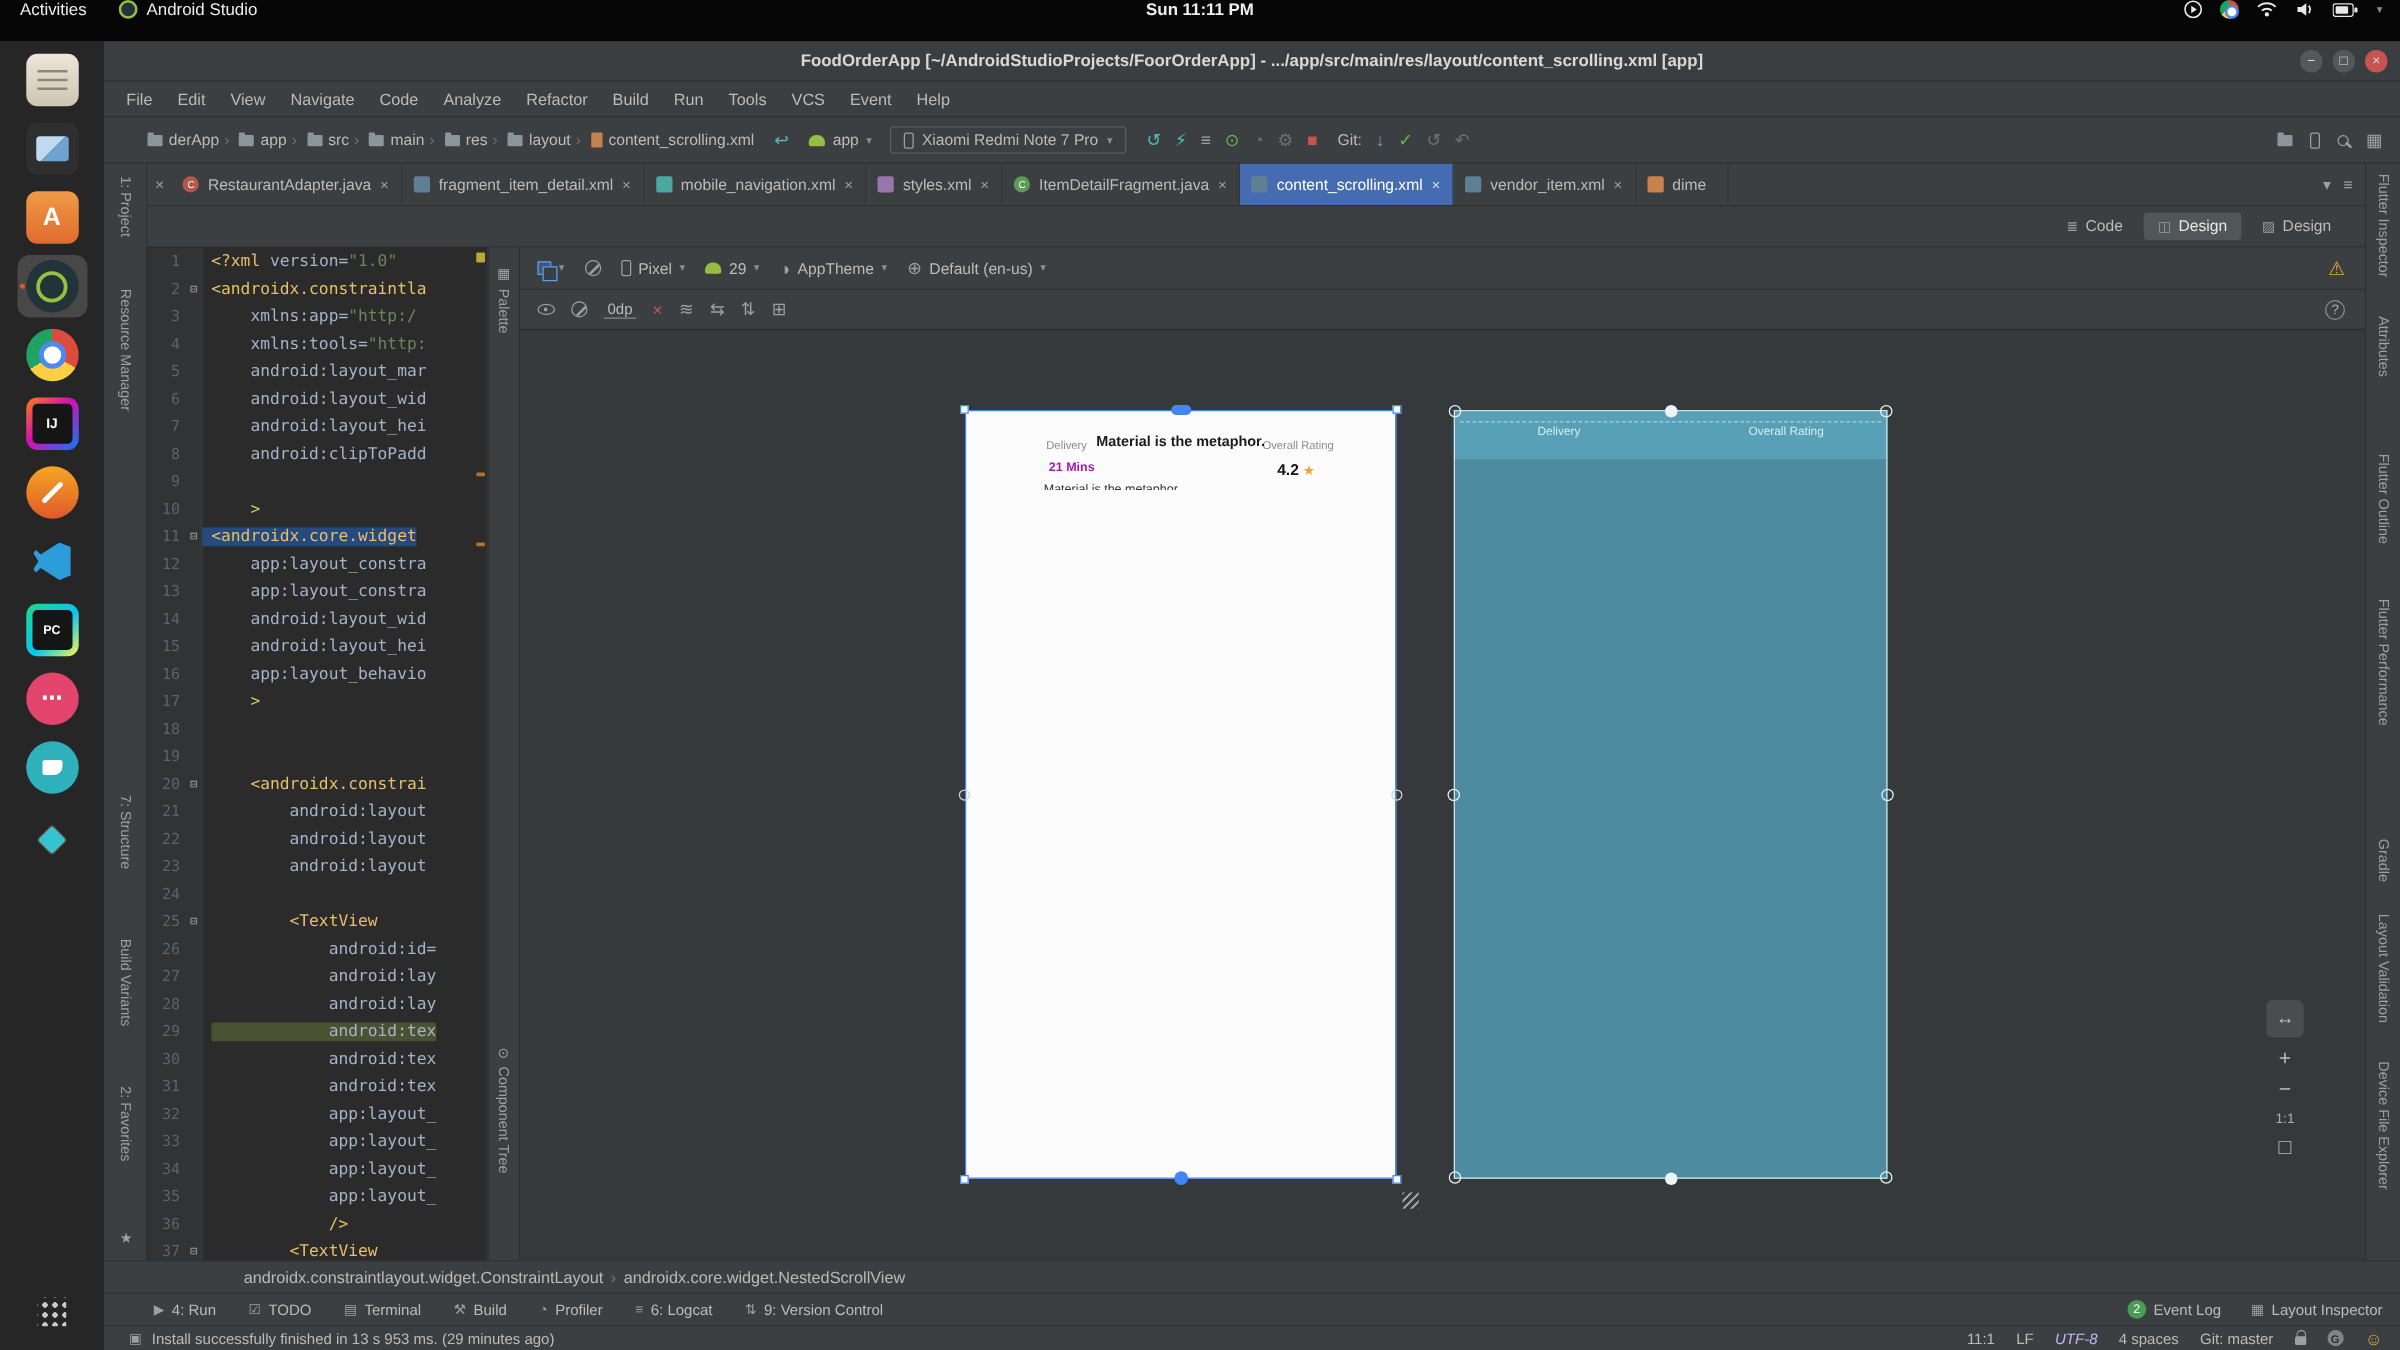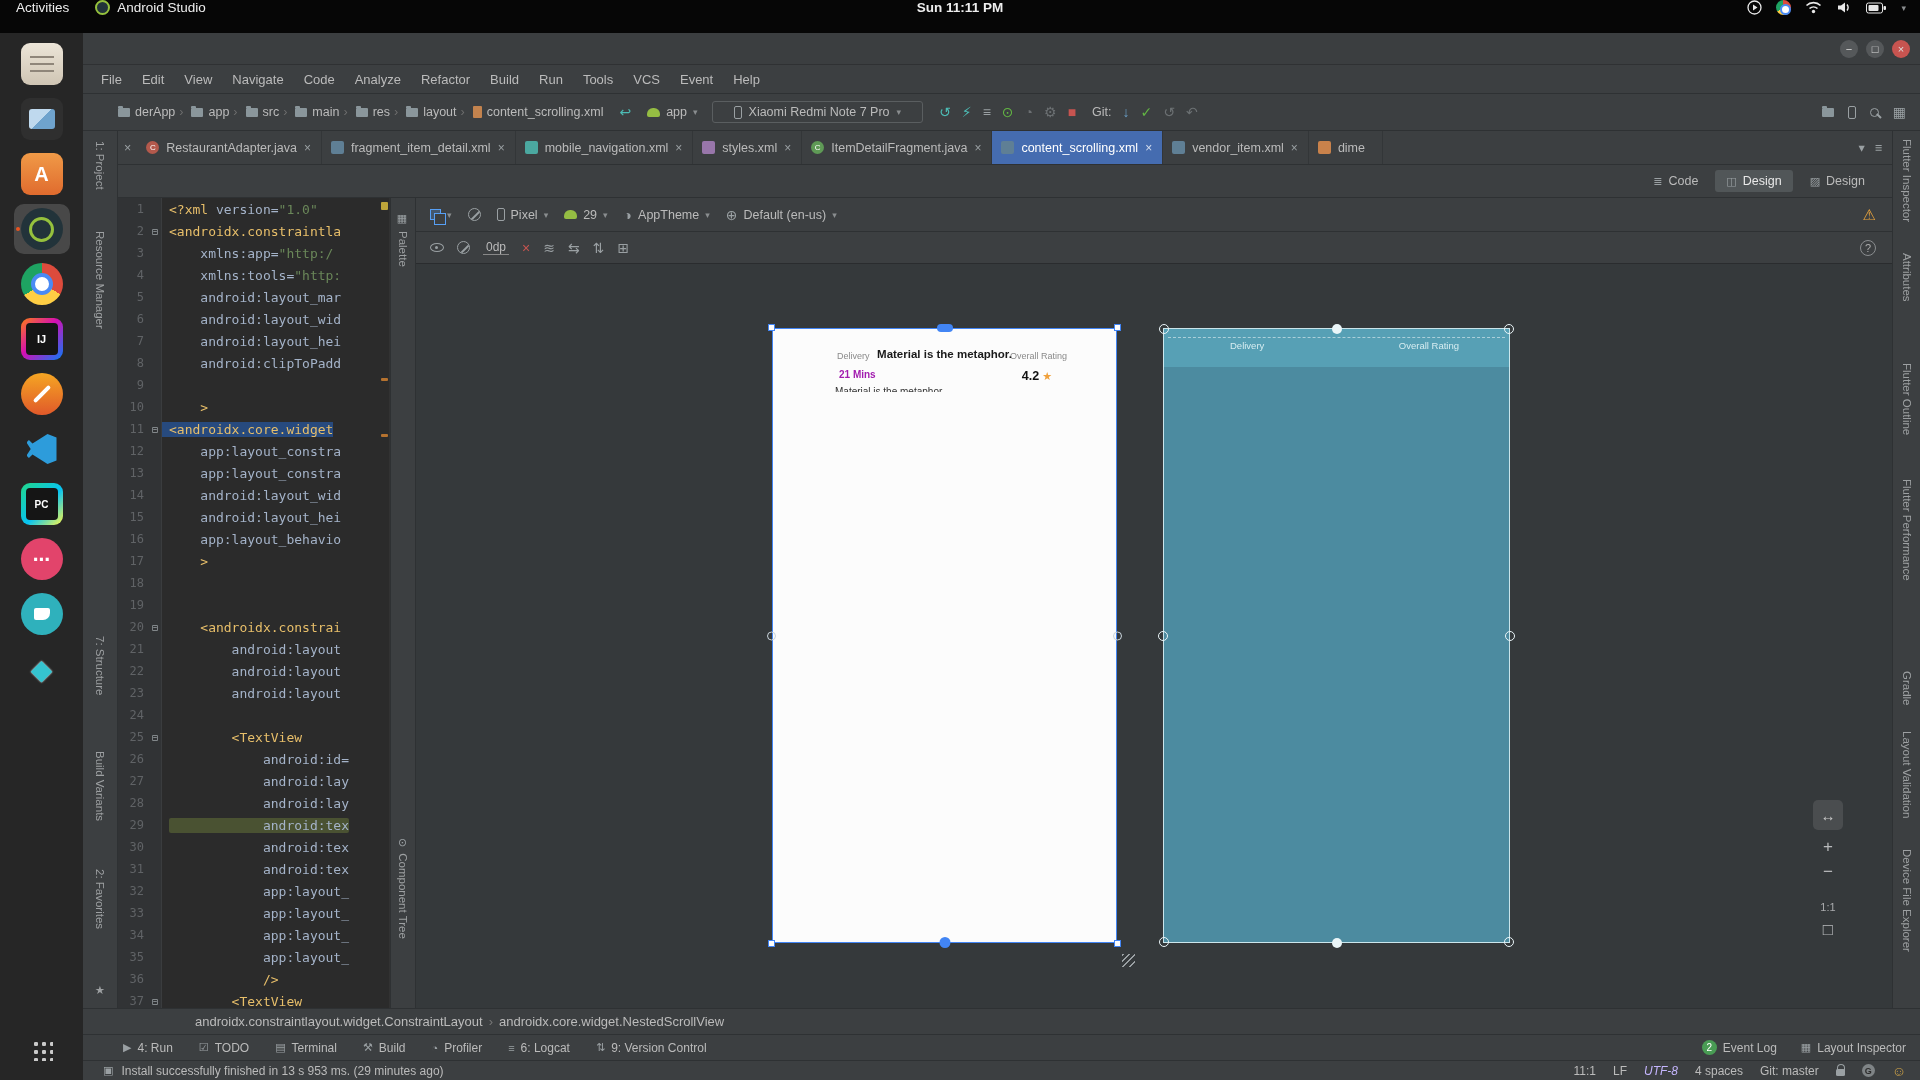--- a/index.html
+++ b/index.html
@@ -68,21 +68,21 @@
   .file-ico { width:9px; height:12px; background:#C3834E; border-radius:1px; display:inline-block; }
   .tb-ico { color:#9AA0A3; font-size:14px; }
   .teal { color:#4DBCB5; }
   .green { color:#62B543; }
   .red { color:#C75450; }
   .dim { opacity:0.5; }
   .robot { width:13px; height:9px; background:#95BD43; border-radius:6px 6px 2px 2px; display:inline-block; }
   .phone-ico { width:8px; height:13px; border:1.5px solid #9AA0A3; border-radius:2px; display:inline-block; }
   .caret { color:#8A8D8F; font-size:9px; }
   .runcfg { display:flex; align-items:center; gap:6px; margin-left:16px; }
-  .devsel { display:flex; align-items:center; gap:7px; margin-left:14px; border:1px solid #5A5E60; border-radius:3px; padding:3px 21px; }
+  .devsel { display:flex; align-items:center; gap:7px; margin-left:14px; border:1px solid #5A5E60; border-radius:3px; padding:3px 10px; }
   .tb-group { display:flex; align-items:center; gap:11px; margin-left:16px; }
   .mag { width:9px; height:9px; border:1.7px solid #9AA0A3; border-radius:50%; position:relative; display:inline-block; }
   .mag::after { content:""; position:absolute; width:6px; height:1.7px; background:#9AA0A3; transform:rotate(45deg); right:-4px; bottom:-1px; }
 
   
   .stripe { background:#3C3F41; position:absolute; }
   #leftstripe { left:83px; top:131px; width:35px; height:877px; border-right:1px solid #2E3133; }
   #rightstripe { left:1892px; top:131px; width:28px; height:877px; border-left:1px solid #2E3133; }
   .vlabel { writing-mode:vertical-rl; font-size:11.5px; color:#9DA0A2; position:absolute; left:50%; transform:translateX(-50%); white-space:nowrap; }
   #midstripe { left:390px; top:198px; width:26px; height:810px; border-left:1px solid #2E3133; border-right:1px solid #2E3133; }
@@ -169,21 +169,21 @@
   .ml{left:-6px;top:50%;transform:translateY(-50%);} .mr{right:-6px;top:50%;transform:translateY(-50%);}
   .tc{left:50%;top:-5px;transform:translateX(-50%);} .bc{left:50%;bottom:-6px;transform:translateX(-50%);}
 
   .resize-handle { position:absolute; left:706px; top:690px; width:13px; height:13px; background:repeating-linear-gradient(135deg,#9AA0A3 0 1.5px,transparent 1.5px 4.5px); }
 
   
   #zoomctl { position:absolute; left:1393px; top:536px; width:38px; display:flex; flex-direction:column; align-items:center; gap:9px; color:#B9BBBD; }
   .pan-btn { width:30px; height:30px; background:#4A4D4F; border-radius:5px; position:relative; }
   .pan-btn span { position:absolute; left:50%; top:50%; transform:translate(-50%,-50%); font-size:15px; color:#C8C8C8; }
   .zbtn { font-size:17px; line-height:16px; }
-  .zratio { font-size:11px; color:#A9ABAD;margin-top:12px; }
+  .zratio { font-size:11px; color:#A9ABAD; }
 
   
   #breadbar { left:83px; top:1008px; width:1837px; height:26px; display:flex; align-items:center; padding-left:112px; font-size:13px; gap:6px; position:absolute; background:#3C3F41; border-top:1px solid #2E3133; }
   #breadbar .sep { color:#777; }
   #bottombar { left:83px; top:1034px; width:1837px; height:26px; display:flex; align-items:center; padding:0 14px 0 40px; font-size:12px; position:absolute; background:#3C3F41; border-top:1px solid #2E3133; }
   .bb-item { display:flex; align-items:center; gap:6px; margin-right:26px; }
   .bb-ico { color:#9AA0A3; font-size:11px; }
   .bb-right { margin-left:auto; display:flex; align-items:center; gap:24px; }
   .badge2 { width:15px; height:15px; border-radius:50%; background:#499C54; color:#fff; font-size:10px; display:flex; align-items:center; justify-content:center; }
   #statusbar { left:83px; top:1060px; width:1837px; height:20px; display:flex; align-items:center; padding:0 14px 0 20px; font-size:12px; position:absolute; background:#3C3F41; border-top:1px solid #2E3133; }
@@ -270,20 +270,21 @@
       </div>
     <div class="dock-item d-gem">
         <span class="tile">◆</span>
       </div>
     <div class="dock-item d-showapps">
         <span class="dots9"></span>
       </div>
   </div>
 
   <div id="titlebar">
+    <span class="title">FoodOrderApp [~/AndroidStudioProjects/FoorOrderApp] - .../app/src/main/res/layout/content_scrolling.xml [app]</span>
     <span class="winbtns">
       <span class="winbtn">−</span>
       <span class="winbtn">□</span>
       <span class="winbtn close">×</span>
     </span>
   </div>
 
   <div id="menubar" class="idebar">
 
   <span class="menu-item">File</span>

